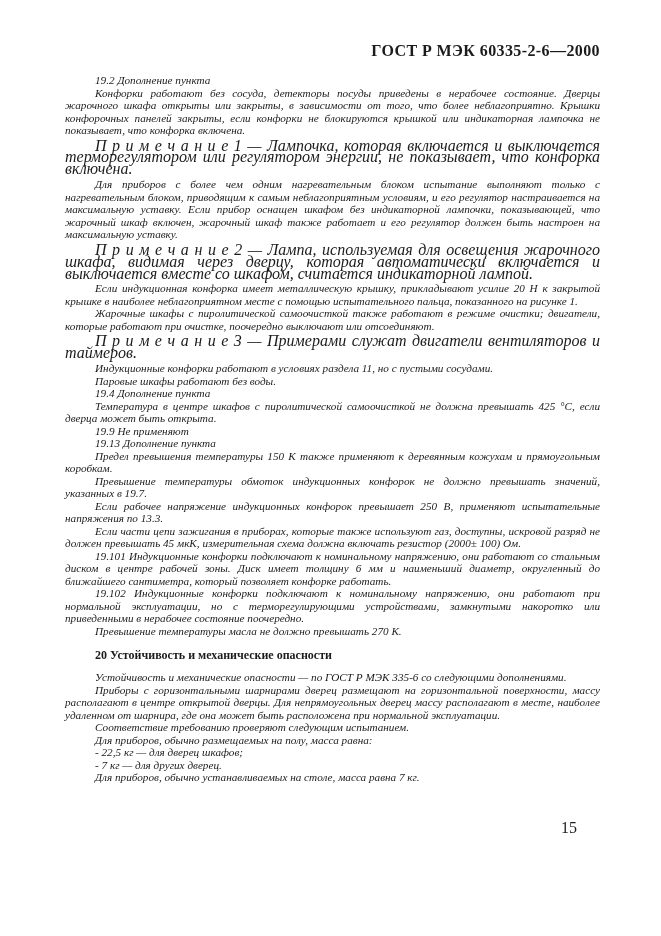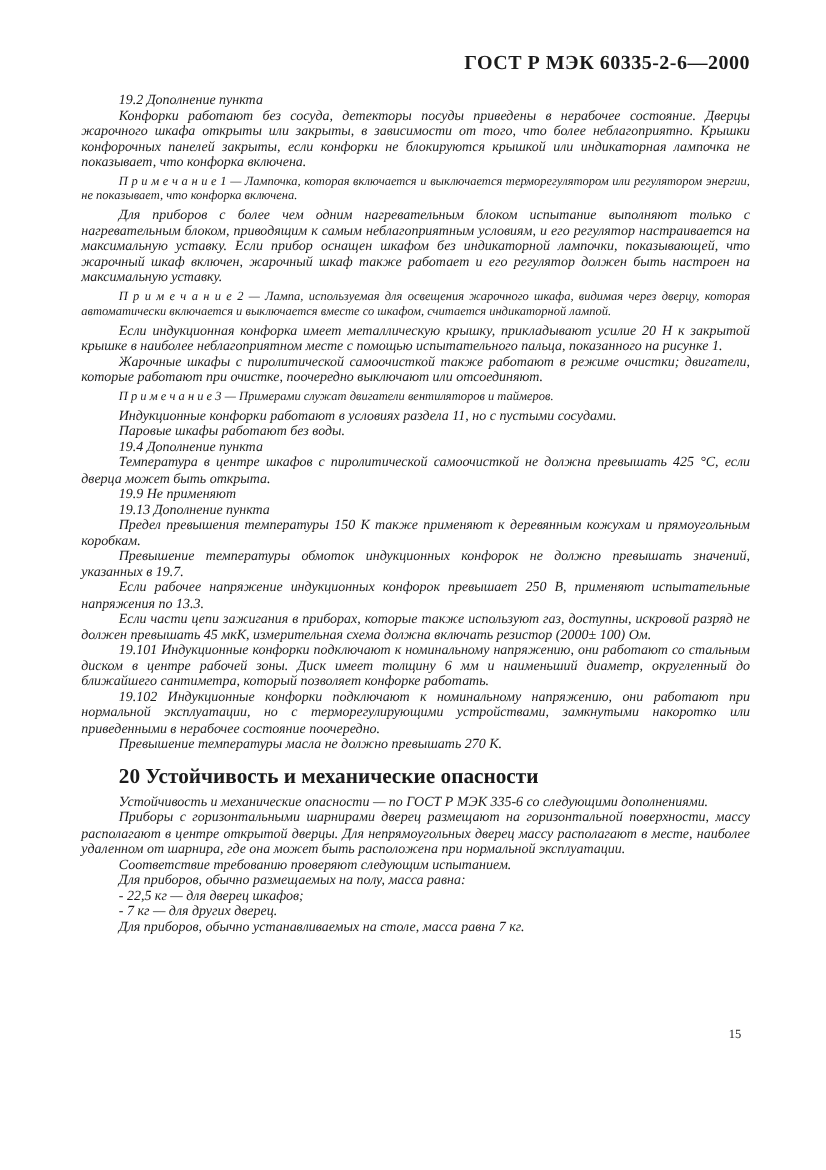--- a/index.html
+++ b/index.html
@@ -32,37 +32,37 @@
     text-align: justify;
     text-indent: 30px;
     font-size: 11.2px;
     line-height: 12.5px;
     hyphens: auto;
     font-style: italic;
     -webkit-hyphens: auto;
   }
   .content p.italic { font-style: italic; }
   .content p.note {
-    font-size: 10px;
+    font-size: 16px;
     line-height: 11.9px;
     margin: 3px 0;
   }
   .content h2.section-heading {
-    font-size: 17px;
+    font-size: 12px;
     font-weight: bold;
     line-height: 15px;
     margin: 11px 0 8px 0;
     text-indent: 30px;
     text-align: left;
   }
   .page-number {
     position: absolute;
     top: 821px;
-    right: 68px;
-    font-size: 10px;
+    right: 84px;
+    font-size: 16px;
     line-height: 13px;
   }
 </style>
 </head>
 <body>
 
 <div class="page">
 
   <div class="doc-header">ГОСТ Р МЭК 60335-2-6—2000</div>
 

